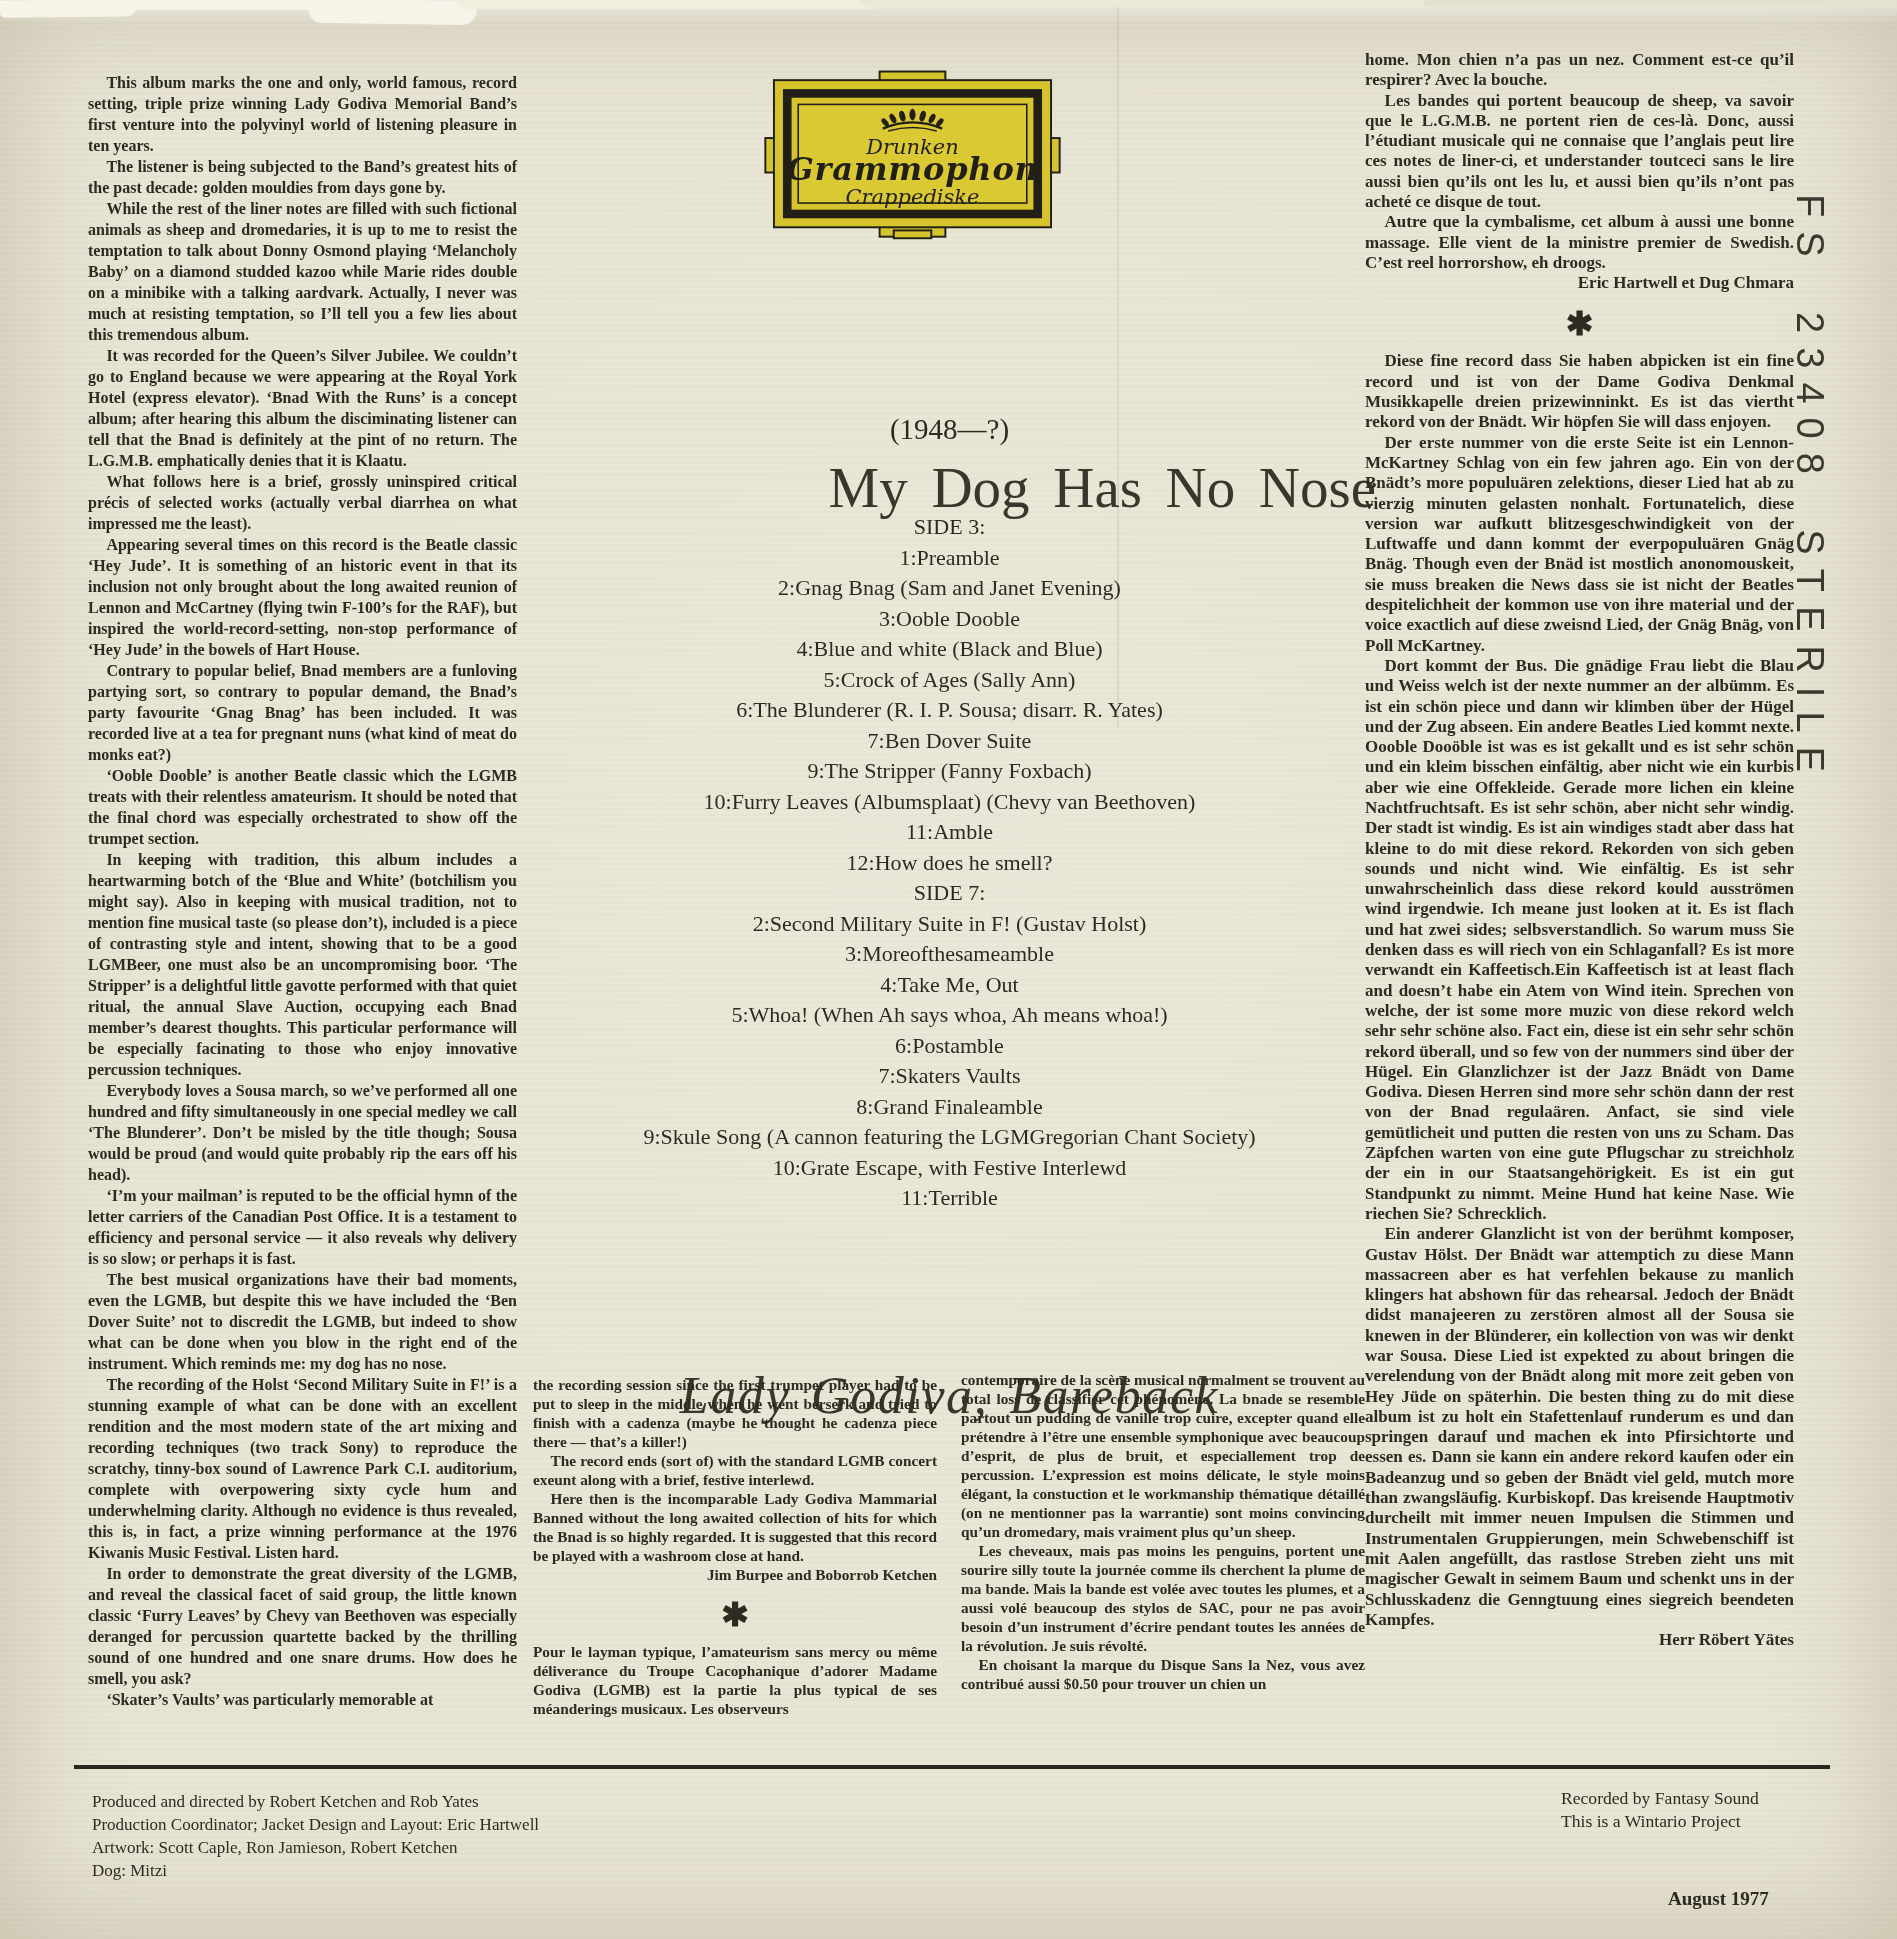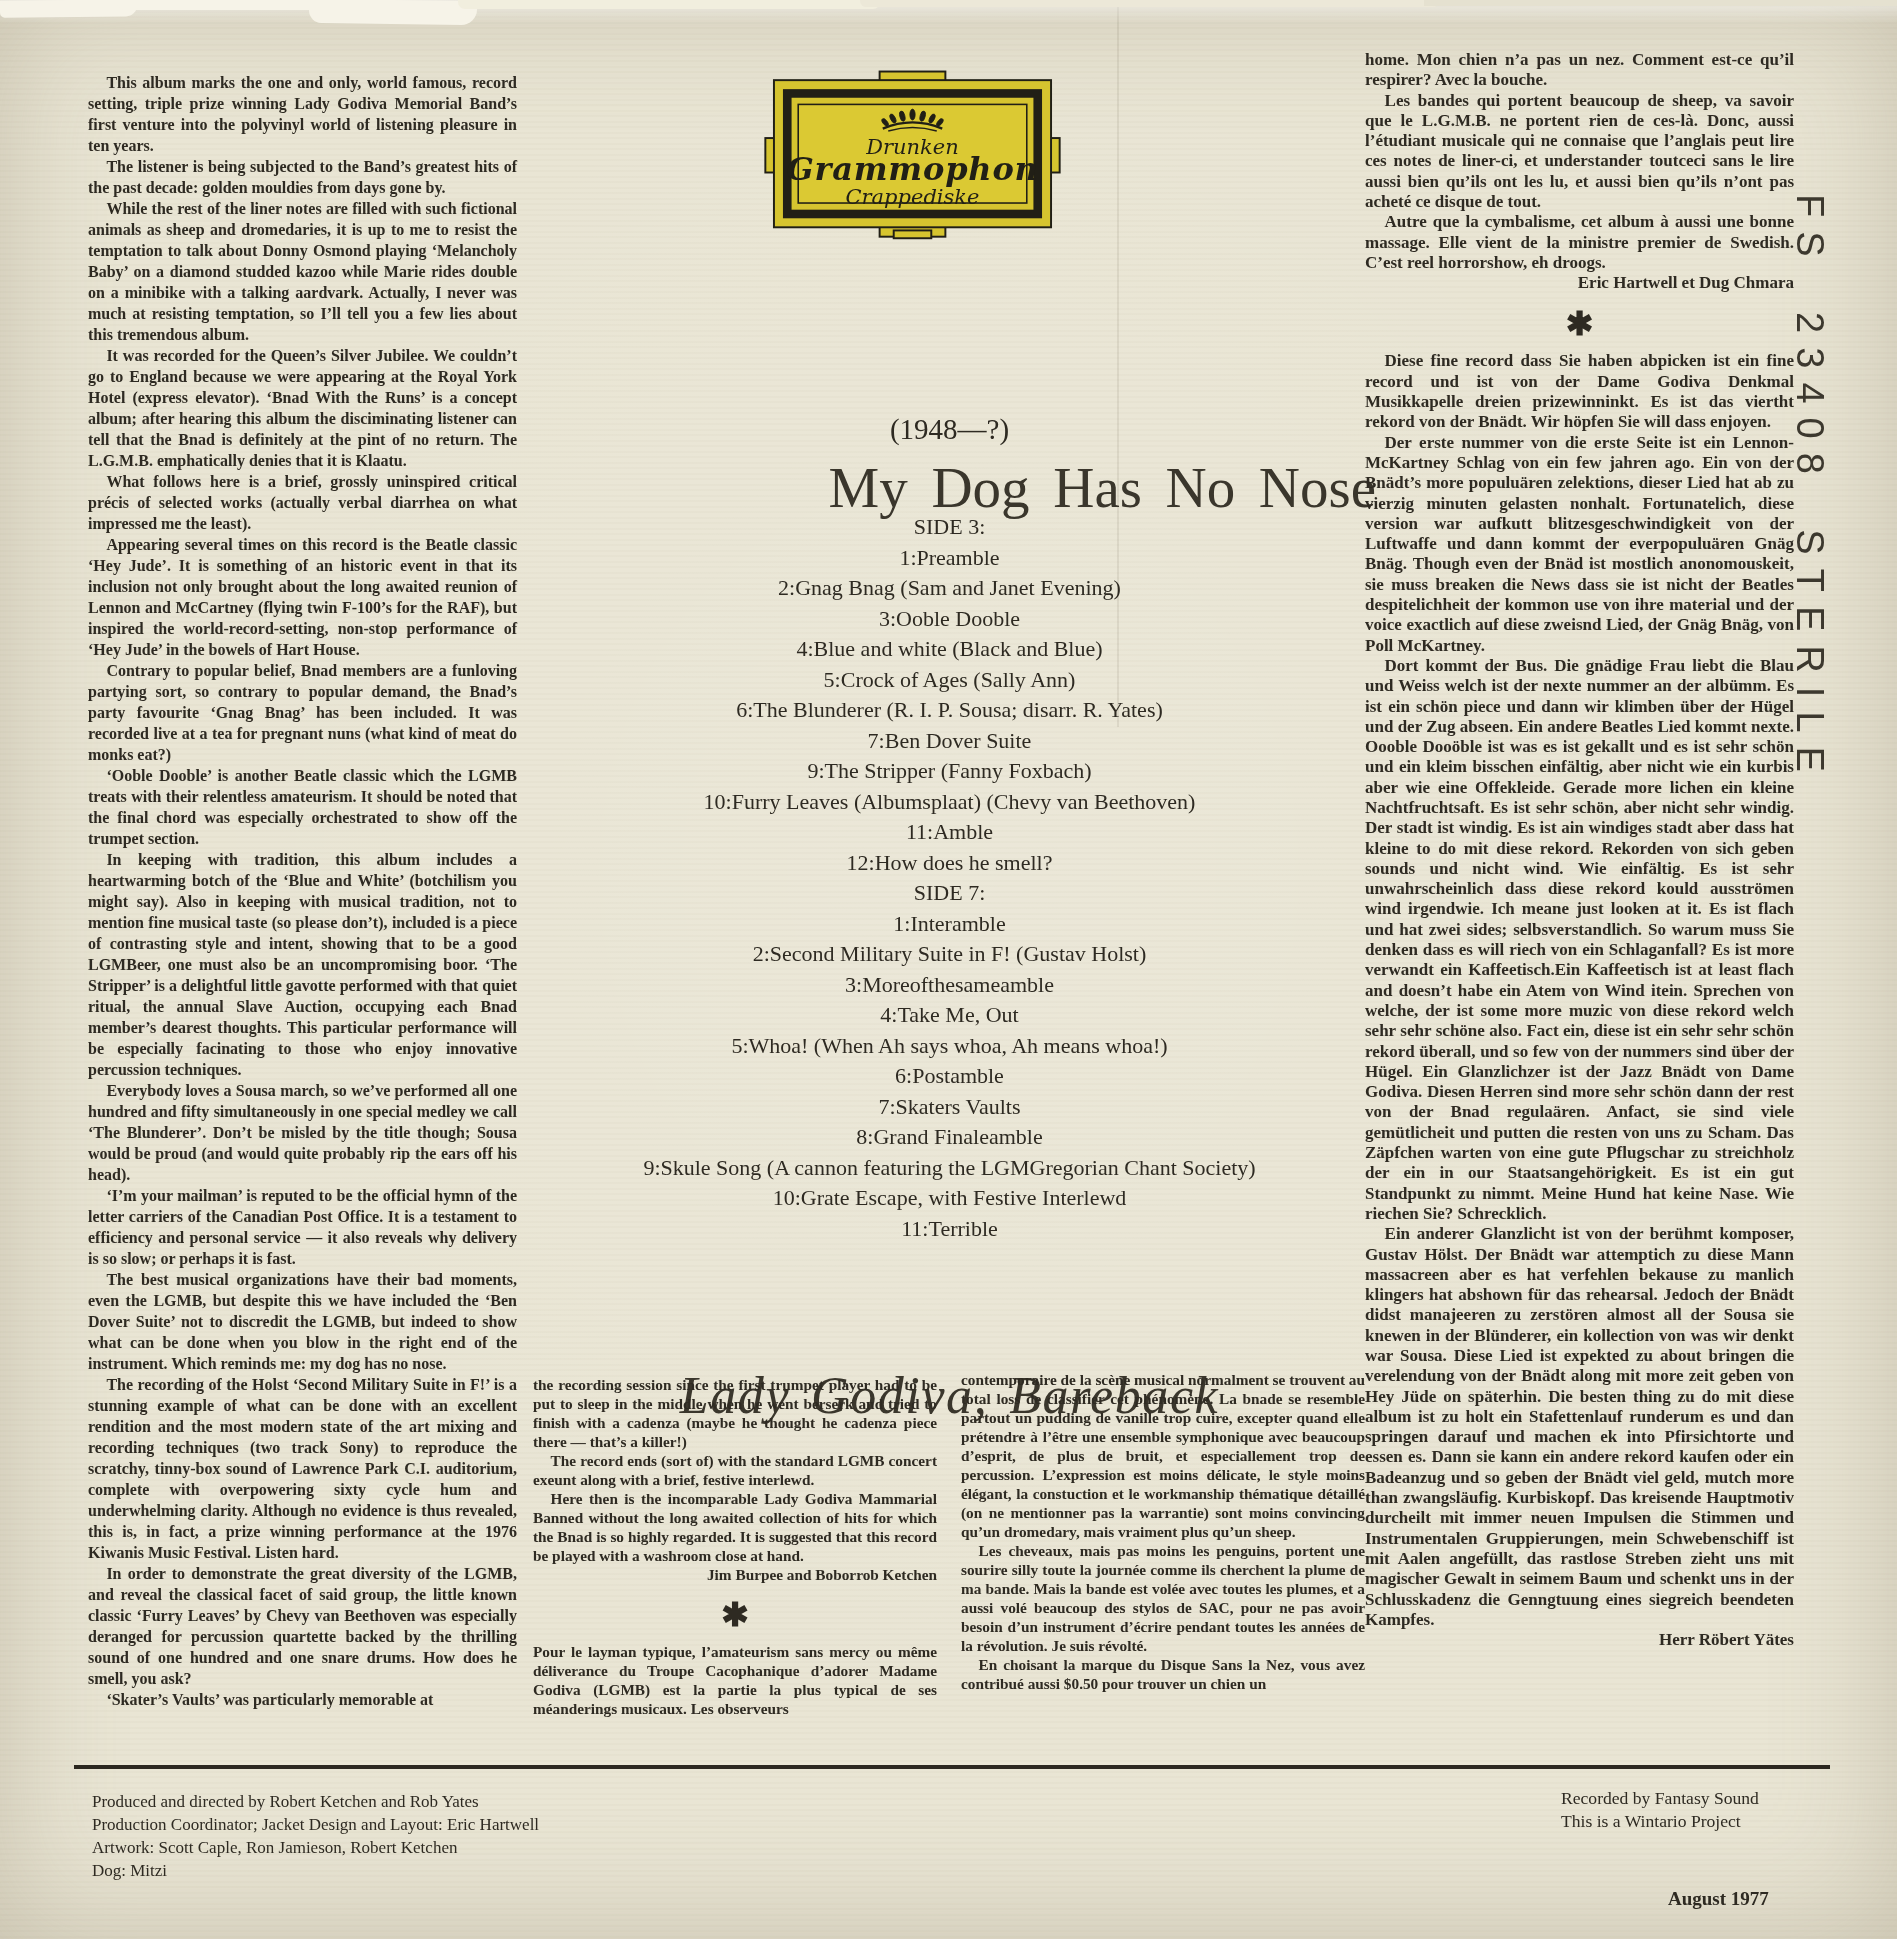--- a/index.html
+++ b/index.html
@@ -149,21 +149,20 @@
         <div class="track-line">5:Crock of Ages (Sally Ann)</div>
         <div class="track-line">6:The Blunderer (R. I. P. Sousa; disarr. R. Yates)</div>
         <div class="track-line">7:Ben Dover Suite</div>
         <div class="track-line">9:The Stripper (Fanny Foxbach)</div>
         <div class="track-line">10:Furry Leaves (Albumsplaat) (Chevy van Beethoven)</div>
         <div class="track-line">11:Amble</div>
         <div class="track-line">12:How does he smell?</div>
       </div>
     <div class="track-line">SIDE 7:</div>
     <div>
-        <div class="track-line">1:Interamble</div>
         <div class="track-line">2:Second Military Suite in F! (Gustav Holst)</div>
         <div class="track-line">3:Moreofthesameamble</div>
         <div class="track-line">4:Take Me, Out</div>
         <div class="track-line">5:Whoa! (When Ah says whoa, Ah means whoa!)</div>
         <div class="track-line">6:Postamble</div>
         <div class="track-line">7:Skaters Vaults</div>
         <div class="track-line">8:Grand Finaleamble</div>
         <div class="track-line">9:Skule Song (A cannon featuring the LGMGregorian Chant Society)</div>
         <div class="track-line">10:Grate Escape, with Festive Interlewd</div>
         <div class="track-line">11:Terrible</div>

